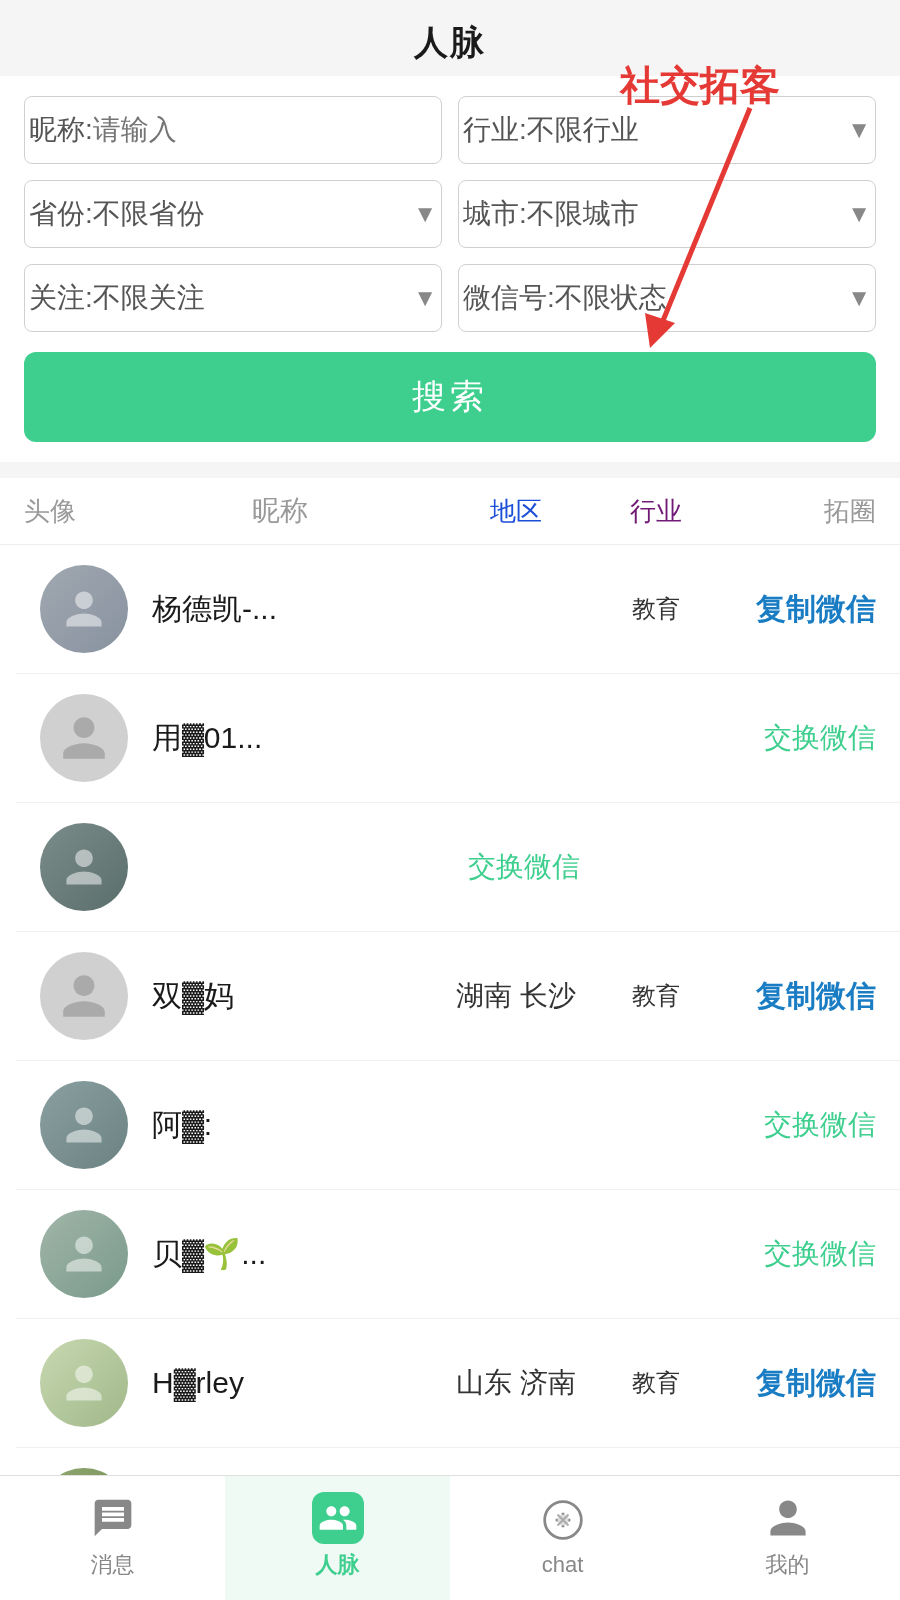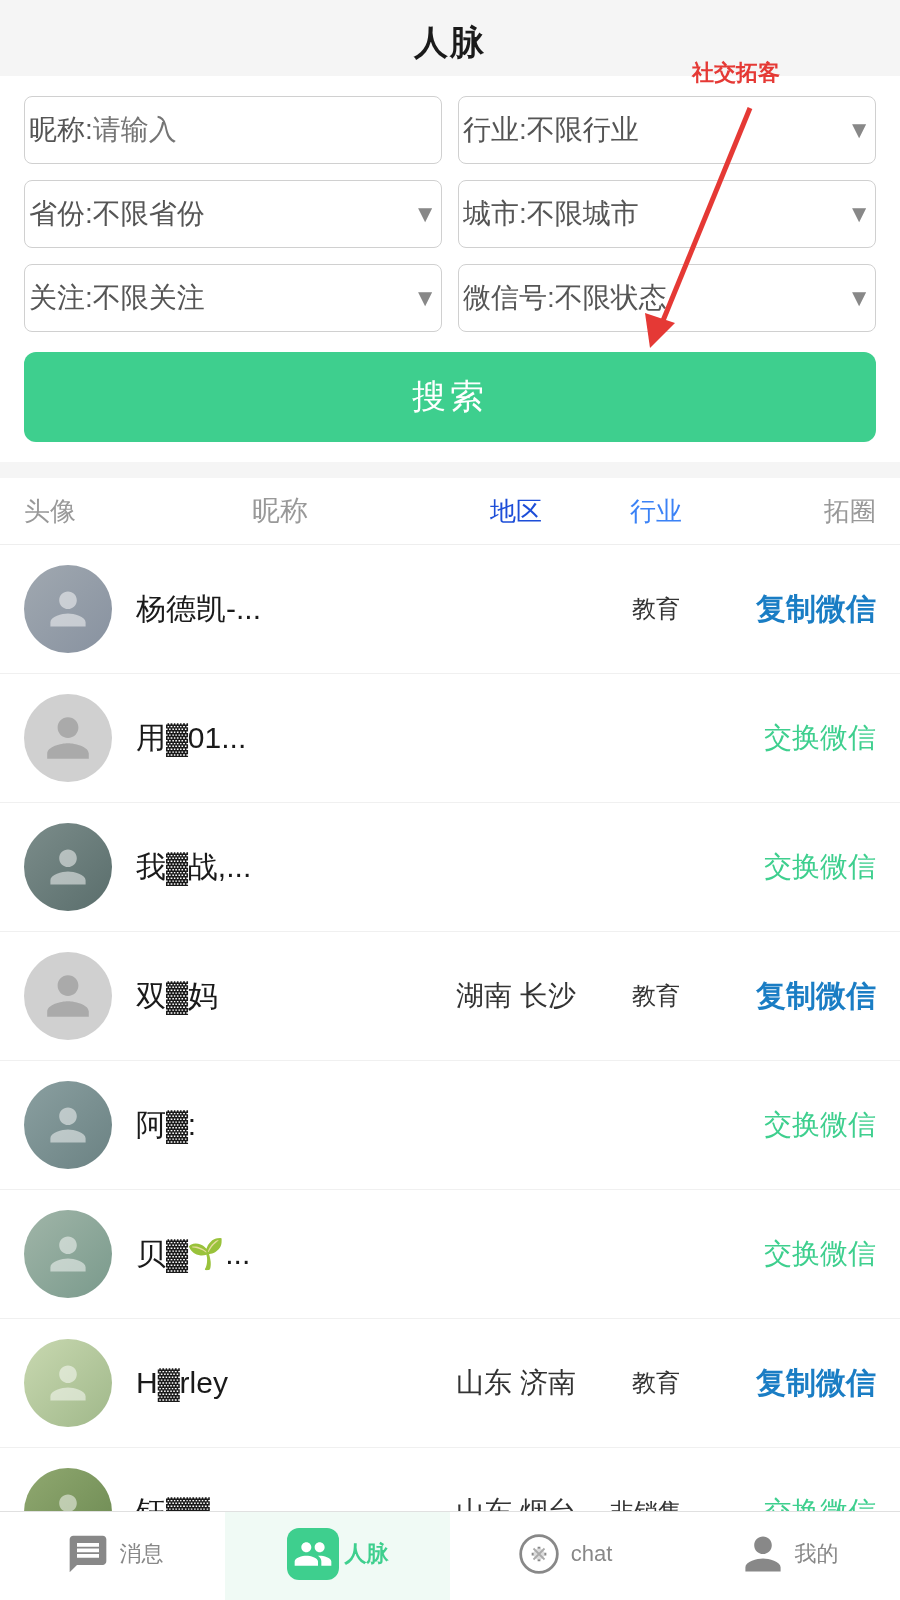--- a/index.html
+++ b/index.html
@@ -86,26 +86,27 @@
       align-items: center;
       padding: 14px 24px;
       background: #fff;
       margin-top: 16px;
       border-bottom: 1px solid #eee;
     }
 
     .col-avatar { width: 100px; color: #999; font-size: 26px; }
     .col-name { flex: 1; color: #999; font-size: 28px; text-align: center; }
     .col-region { width: 160px; color: #1d4ed8; font-size: 26px; text-align: center; }
-    .col-industry { width: 120px; color: #3b82f6; font-size: 26px; text-align: center; }
+    .col-industry { width: 120px; color: #701a75; font-size: 26px; text-align: center; }
     .col-action { width: 160px; color: #999; font-size: 26px; text-align: right; }
 
     
     .user-list {
       background: #fff;
+      padding-left: 16px;
     }
 
     .user-row {
       display: flex;
       align-items: center;
       padding: 20px 24px;
       border-bottom: 1px solid #f0f0f0;
       min-height: 110px;
     }
 
@@ -182,20 +183,21 @@
       width: 900px;
       background: #fff;
       border-top: 1px solid #e0e0e0;
       display: flex;
       align-items: stretch;
     }
 
     .nav-item {
       flex: 1;
       display: flex;
+      flex-direction: column;
       align-items: center;
       justify-content: center;
       padding: 16px 0 20px;
       cursor: pointer;
       gap: 6px;
     }
 
     .nav-item.active {
       background: #f0faf5;
     }
@@ -227,21 +229,21 @@
     
     .annotation {
       position: absolute;
       top: 58px;
       right: 120px;
       pointer-events: none;
     }
 
     .annotation-text {
       color: #e53935;
-      font-size: 22px;
+      font-size: 40px;
       font-weight: bold;
       position: absolute;
       top: 0;
       right: 0;
       white-space: nowrap;
     }
 
     .arrow-svg {
       position: absolute;
       top: 40px;
@@ -330,21 +332,20 @@
       <div class="user-action"><span class="action-exchange">交换微信</span></div>
     </div>
     <div class="user-row">
       <div style="width: 100px; flex-shrink: 0;">
         <div class="avatar-placeholder avatar-color-2">
           <svg viewBox="0 0 24 24" xmlns="http://www.w3.org/2000/svg" style="width:44px;height:44px;fill:rgba(255,255,255,0.5)">
             <path d="M12 12c2.7 0 4.8-2.1 4.8-4.8S14.7 2.4 12 2.4 7.2 4.5 7.2 7.2 9.3 12 12 12zm0 2.4c-3.2 0-9.6 1.6-9.6 4.8v2.4h19.2v-2.4c0-3.2-6.4-4.8-9.6-4.8z"></path>
           </svg>
         </div>
       </div>
-      <div class="user-name">我▓战,...</div>
       <div class="user-region"></div>
       <div class="user-industry"></div>
       <div class="user-action"><span class="action-exchange">交换微信</span></div>
     </div>
     <div class="user-row">
       <div style="width: 100px; flex-shrink: 0;">
         <div class="avatar-placeholder">
           <svg viewBox="0 0 24 24" xmlns="http://www.w3.org/2000/svg">
             <path d="M12 12c2.7 0 4.8-2.1 4.8-4.8S14.7 2.4 12 2.4 7.2 4.5 7.2 7.2 9.3 12 12 12zm0 2.4c-3.2 0-9.6 1.6-9.6 4.8v2.4h19.2v-2.4c0-3.2-6.4-4.8-9.6-4.8z"></path>
           </svg>

